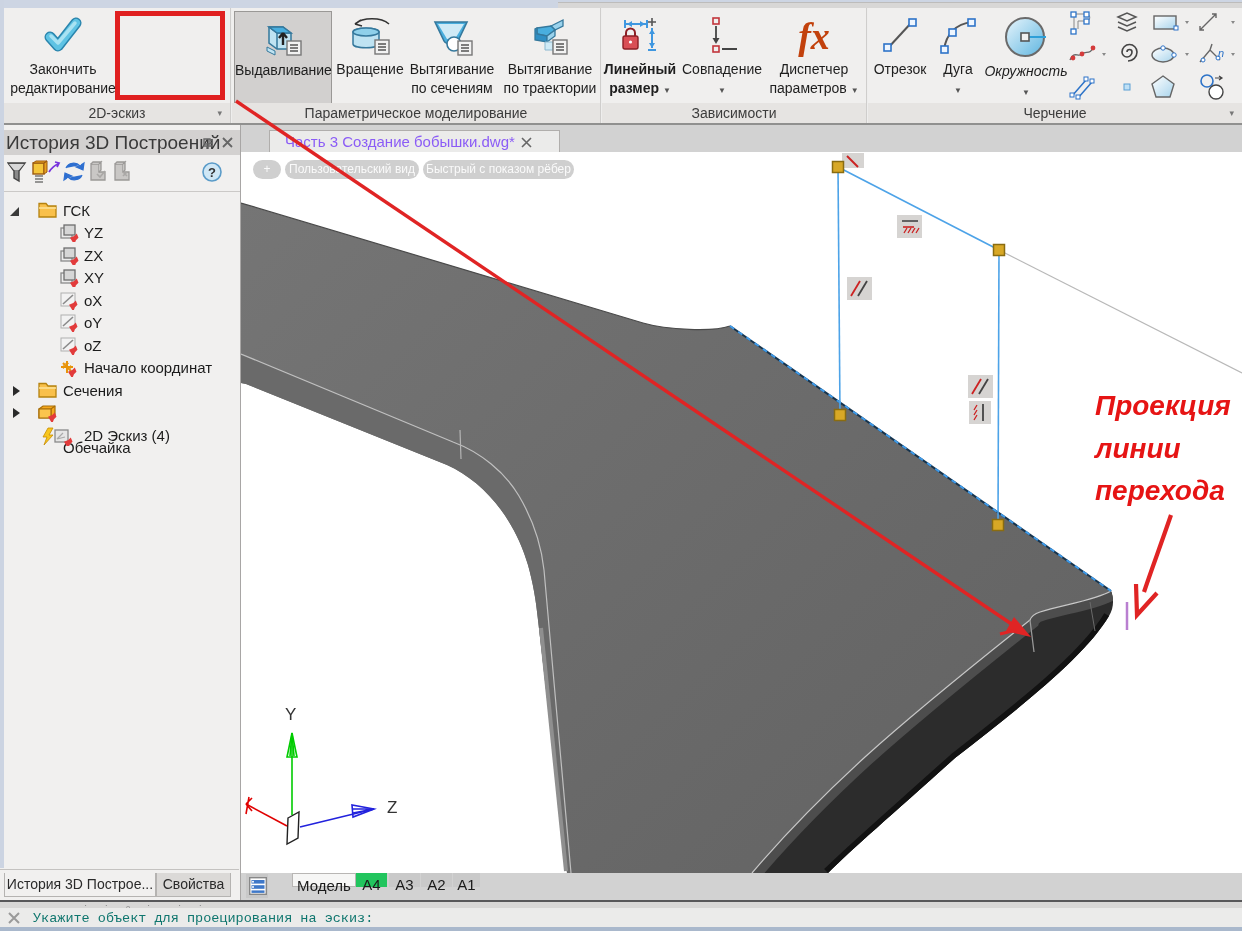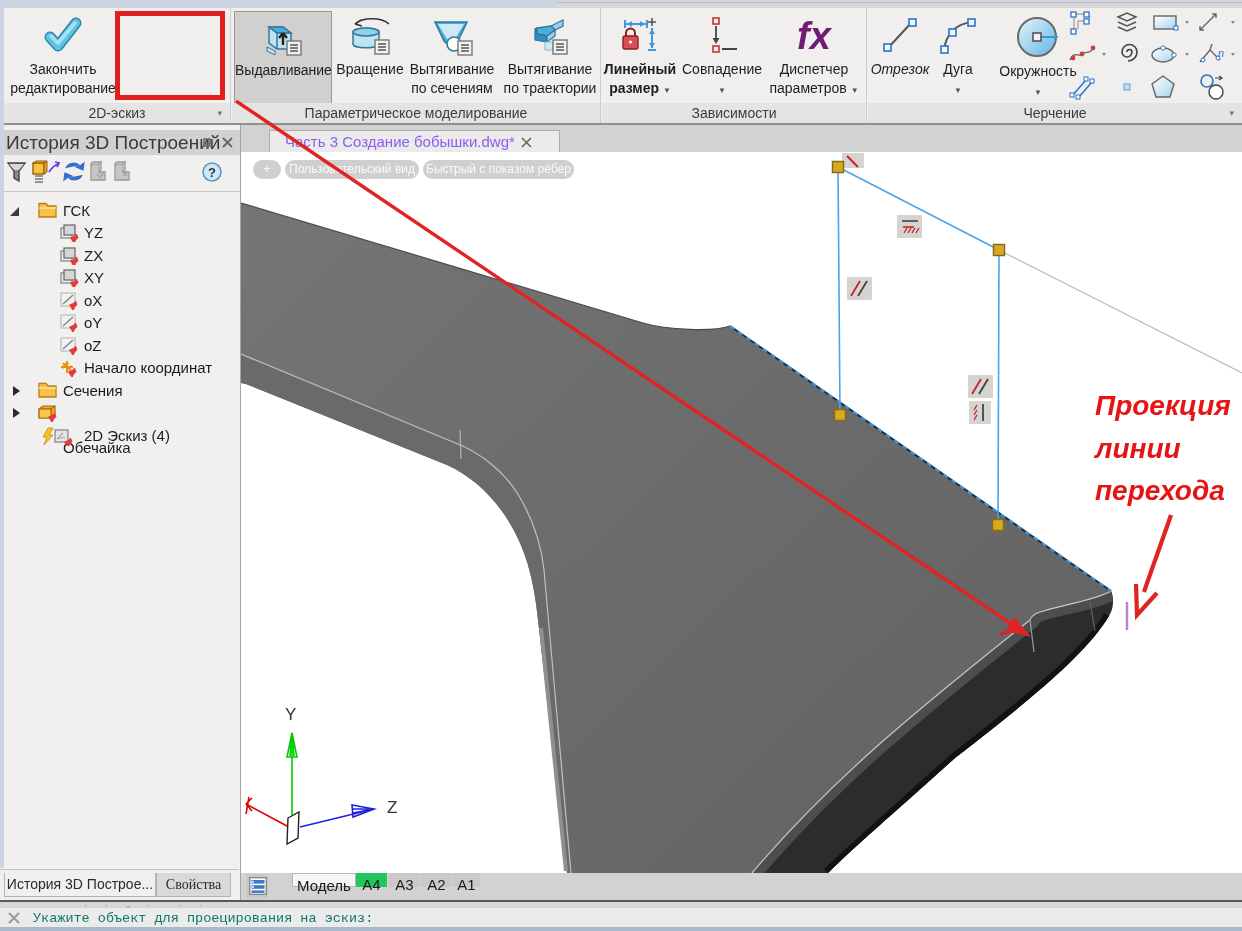--- a/index.html
+++ b/index.html
@@ -137,46 +137,46 @@
       <svg class="ic" width="34" height="40" viewBox="0 0 34 40">
         <rect x="8" y="2" width="6" height="6" fill="none" stroke="#c2353b" stroke-width="1.6"></rect>
         <path d="M11 10 v16" stroke="#444" stroke-width="1.8"></path>
         <path d="M11 28 l-3.5 -6 h7 Z" fill="#444"></path>
         <rect x="8" y="30" width="6" height="6" fill="none" stroke="#c2353b" stroke-width="1.6"></rect>
         <path d="M17 33 h15" stroke="#444" stroke-width="2"></path>
       </svg>
       Совпадение<br><span class="darr">▼</span>
     </div>
     <div class="rbtn" style="left:166px; width:92px;">
-      <div class="ic" style="height:40px;font-family:Liberation Sans, sans-serif;font-style:italic;font-weight:bold;font-size:38px;line-height:40px;color:#701a75;text-align:center;">fx</div>
+      <div class="ic" style="height:40px;font-family:Liberation Serif, serif;font-style:italic;font-weight:bold;font-size:38px;line-height:40px;color:#c2410c;text-align:center;">fx</div>
       Диспетчер<br>параметров <span class="darr">▼</span>
     </div>
     <div class="glabel">Зависимости</div>
   </div>
   <div class="gsep" style="left:866px;"></div>
 
   <div class="rgroup" style="left:868px; width:374px;">
-    <div class="rbtn" style="left:0px; width:64px;font-style:italic;">
+    <div class="rbtn" style="left:0px; width:64px;">
       <svg class="ic" width="40" height="40" viewBox="0 0 40 40">
         <path d="M8 32 L32 6" stroke="#555" stroke-width="2"></path>
         <rect x="4" y="28" width="7" height="7" fill="#eef6ff" stroke="#2d73c8" stroke-width="1.6"></rect>
         <rect x="29" y="3" width="7" height="7" fill="#eef6ff" stroke="#2d73c8" stroke-width="1.6"></rect>
       </svg>
       Отрезок
     </div>
     <div class="rbtn" style="left:62px; width:56px;">
       <svg class="ic" width="40" height="40" viewBox="0 0 40 40">
         <path d="M6 34 C8 18 18 8 34 6" fill="none" stroke="#555" stroke-width="2"></path>
         <rect x="3" y="30" width="7" height="7" fill="#eef6ff" stroke="#2d73c8" stroke-width="1.6"></rect>
         <rect x="11" y="13" width="7" height="7" fill="#eef6ff" stroke="#2d73c8" stroke-width="1.6"></rect>
         <rect x="30" y="3" width="7" height="7" fill="#eef6ff" stroke="#2d73c8" stroke-width="1.6"></rect>
       </svg>
       Дуга<br><span class="darr">▼</span>
     </div>
-    <div class="rbtn" style="left:124px; width:92px;">
+    <div class="rbtn" style="left:112px; width:92px;font-style:italic;">
       <svg class="ic" width="44" height="42" viewBox="0 0 44 42">
         <defs>
             <linearGradient id="circg" x1="0" y1="0" x2="1" y2="1">
           <stop offset="0" stop-color="#e8f5fc"></stop>
               <stop offset="1" stop-color="#5fb6e0"></stop>
             </linearGradient>
           </defs>
         <circle cx="21" cy="21" r="19" fill="url(#circg)" stroke="#6a6a6a" stroke-width="2"></circle>
         <path d="M21 21 h21" stroke="#2d9fd8" stroke-width="2"></path>
         <rect x="17" y="17" width="8" height="8" fill="#f0f0f0" stroke="#555" stroke-width="1.6"></rect>
@@ -396,21 +396,21 @@
       <svg style="left:36px;" width="42" height="19">
         <use href="#sym-sketch" x="5"></use>
       </svg>
       <span style="position:absolute;left:84px;">2D Эскиз (4)</span>
     </div>
 </div>
 <div class="abs" id="blueedge"></div>
 
 <div class="abs" style="left:0;top:869px;width:239px;height:4px;background:#f1f0ef;border-top:1px solid #c4c2c0;"></div>
 <div class="abs ptab" style="left:4px;top:873px;width:152px;height:24px;background:#f1f0ef;border:1px solid #b5b3b1;border-top:none;">История 3D Построе...</div>
-<div class="abs ptab" style="left:156px;top:873px;width:75px;height:24px;background:#dbd9d7;border:1px solid #b5b3b1;border-top:none;font-family:Liberation Serif, serif;">Свойства</div>
+<div class="abs ptab" style="left:156px;top:873px;width:75px;height:24px;background:#dbd9d7;border:1px solid #b5b3b1;border-top:none;">Свойства</div>
 
 <div class="abs" id="tabbar">
     <div id="doctab">Часть 3 Создание бобышки.dwg*
   <svg style="position:absolute;right:27px;top:6px;" width="11" height="11" viewBox="0 0 11 11">
         <path d="M1 1 L10 10 M10 1 L1 10" stroke="#666" stroke-width="1.6"></path>
       </svg>
 </div>
   </div>
 <div class="abs" id="canvas"></div>
 <svg class="abs" style="left:241px;top:152px;" width="1001" height="721" viewBox="241 152 1001 721">

